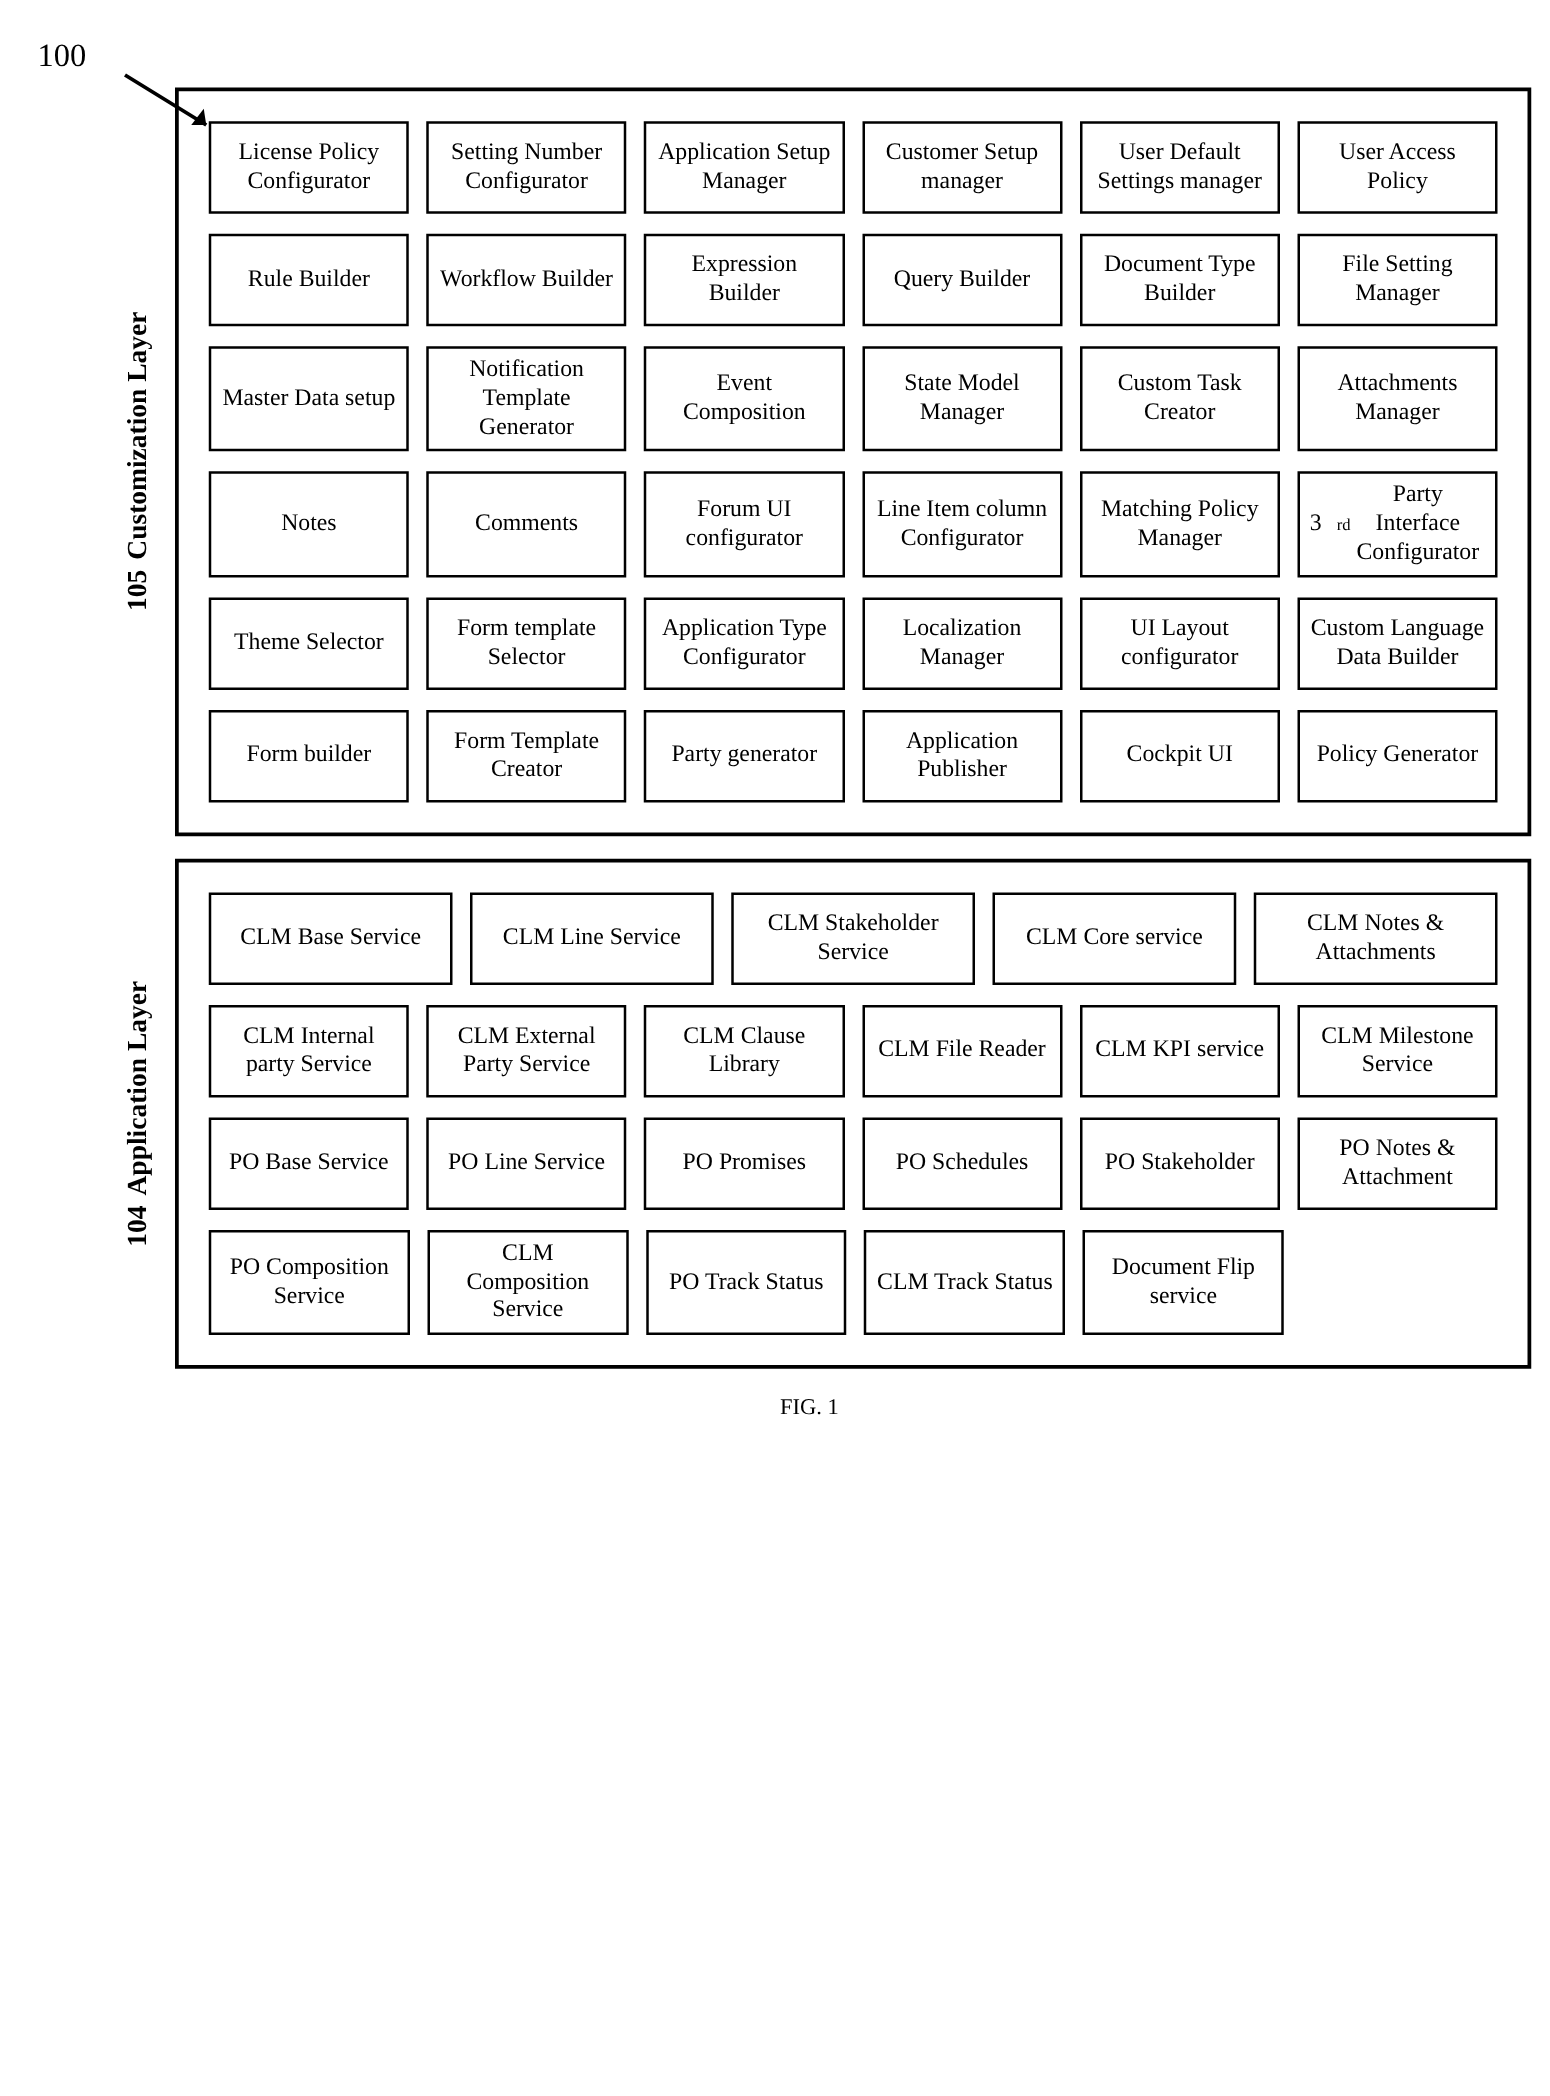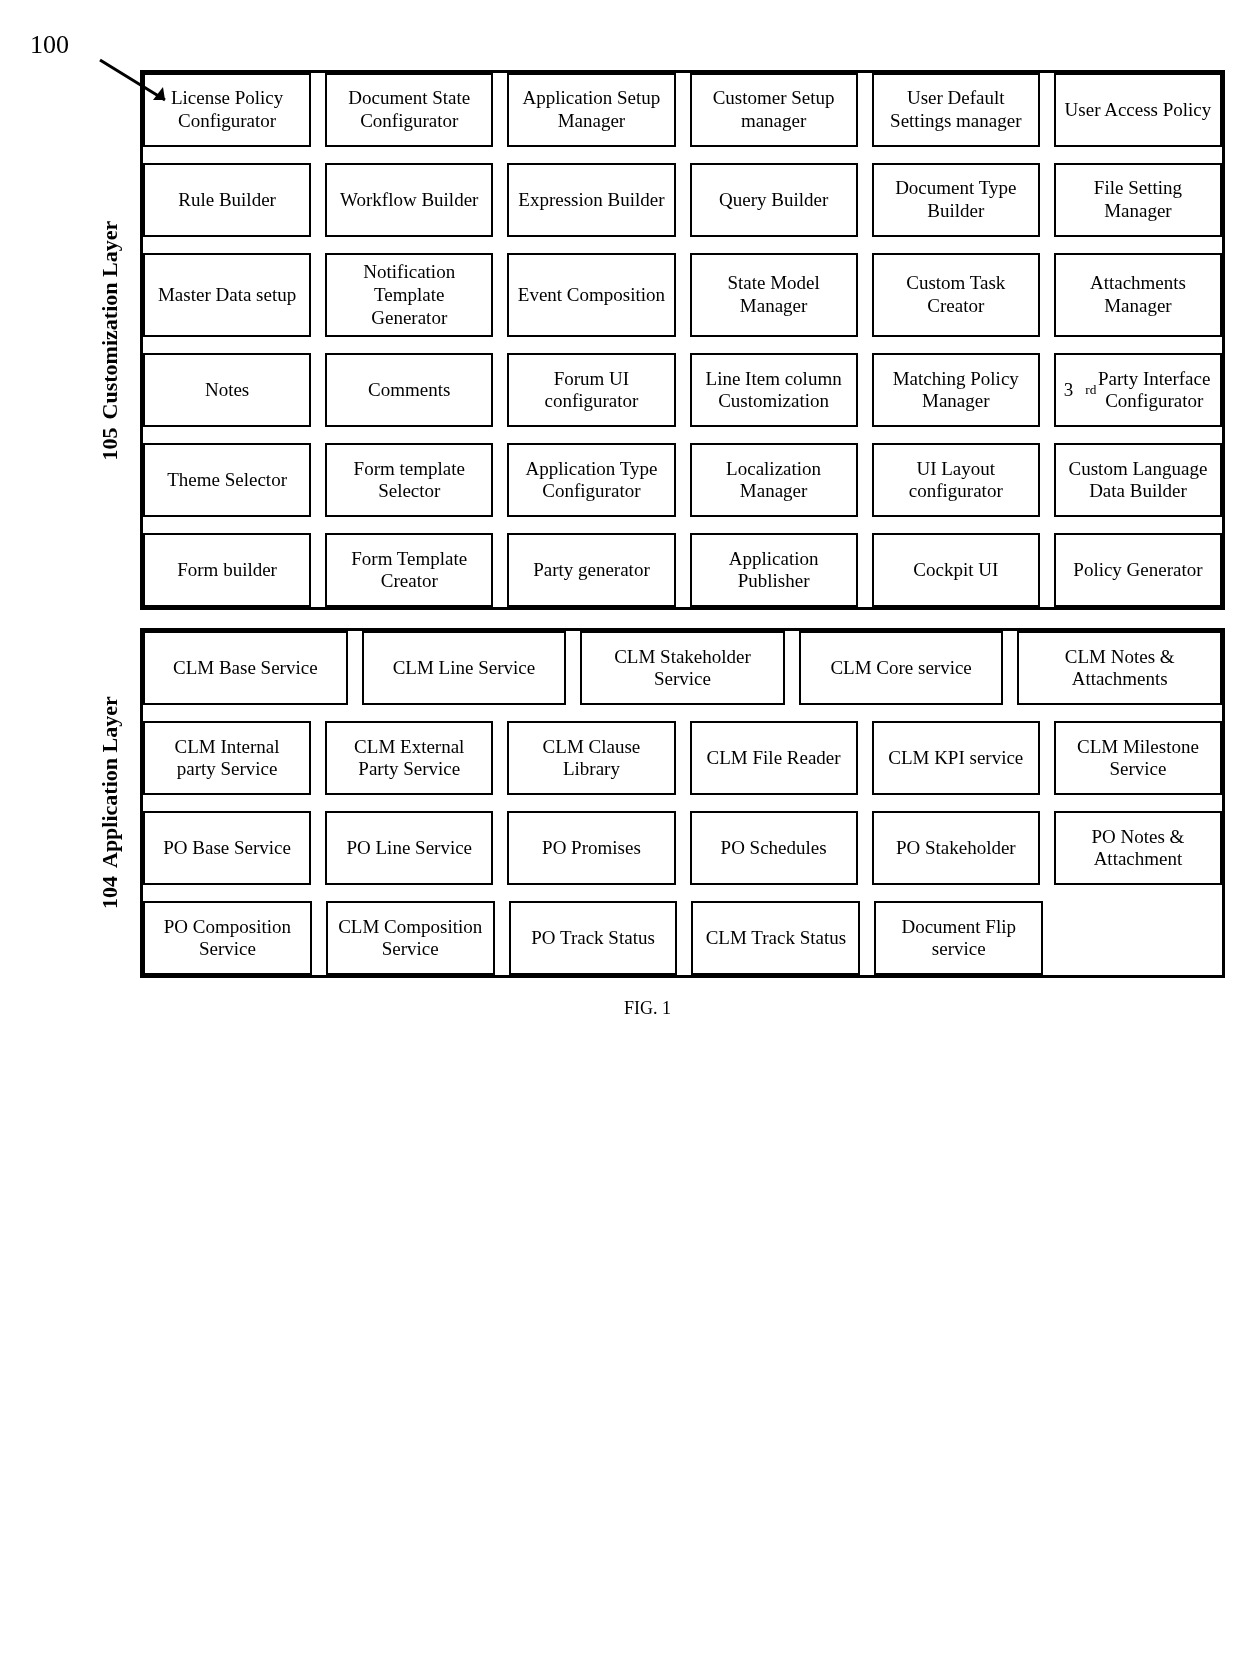--- a/index.html
+++ b/index.html
@@ -3,21 +3,21 @@
 <meta charset="utf-8">
 <style>
   html,body{margin:0;padding:0;background:#fff;}
   body{font-family:"Times New Roman",Times,serif;font-size:18px;color:#000;}
   .page{width:1240px;height:1237px;position:relative;box-sizing:border-box;padding:70px 15px 30px 70px;}
   .ref-num{position:absolute;top:30px;left:30px;font-size:26px;}
   .arrow{position:absolute;top:55px;left:95px;}
   .layer-wrap{display:flex;align-items:stretch;margin-bottom:18px;}
   .side-label{writing-mode:vertical-rl;transform:rotate(180deg);text-align:center;font-size:22px;font-weight:bold;display:flex;align-items:center;justify-content:center;padding:0 20px 0 10px;width:40px;}
   .side-label .num{display:block;margin-bottom:8px;}
-  .layer-box{border:3px solid #000;padding:0;flex:1;display:flex;flex-direction:column;justify-content:flex-start;gap:16px;}
+  .layer-box{border:3px solid #000;padding:24px;flex:1;display:flex;flex-direction:column;justify-content:flex-start;gap:16px;}
   .grid-row{display:flex;gap:14px;align-items:stretch;}
   .cell{border:2px solid #000;flex:1;min-height:74px;display:flex;align-items:center;justify-content:center;text-align:center;padding:6px 8px;font-size:19px;line-height:1.2;box-sizing:border-box;}
   .ghost{border:none;visibility:hidden;}
   .caption{text-align:center;font-size:18px;margin-top:20px;}
   sup{font-size:.7em;margin-left:12px;}
 </style>
 </head>
 <body>
 
 <div class="page">
@@ -29,21 +29,21 @@
 
   <div id="layers-host">
       <div class="layer-wrap">
         <div class="side-label">
           <span class="num">105</span>
           <span>Customization Layer</span>
         </div>
         <div class="layer-box">
           <div class="grid-row">
             <div class="cell">License Policy Configurator</div>
-            <div class="cell">Document State Configurator</div>
+            <div class="cell">Setting Number Configurator</div>
             <div class="cell">Application Setup Manager</div>
             <div class="cell">Customer Setup manager</div>
             <div class="cell">User Default Settings manager</div>
             <div class="cell">User Access Policy</div>
           </div>
           <div class="grid-row">
             <div class="cell">Rule Builder</div>
             <div class="cell">Workflow Builder</div>
             <div class="cell">Expression Builder</div>
             <div class="cell">Query Builder</div>
@@ -55,21 +55,21 @@
             <div class="cell">Notification Template Generator</div>
             <div class="cell">Event Composition</div>
             <div class="cell">State Model Manager</div>
             <div class="cell">Custom Task Creator</div>
             <div class="cell">Attachments Manager</div>
           </div>
           <div class="grid-row">
             <div class="cell">Notes</div>
             <div class="cell">Comments</div>
             <div class="cell">Forum UI configurator</div>
-            <div class="cell">Line Item column Customization</div>
+            <div class="cell">Line Item column Configurator</div>
             <div class="cell">Matching Policy Manager</div>
             <div class="cell">3<sup>rd</sup> Party Interface Configurator</div>
           </div>
           <div class="grid-row">
             <div class="cell">Theme Selector</div>
             <div class="cell">Form template Selector</div>
             <div class="cell">Application Type Configurator</div>
             <div class="cell">Localization Manager</div>
             <div class="cell">UI Layout configurator</div>
             <div class="cell">Custom Language Data Builder</div>

